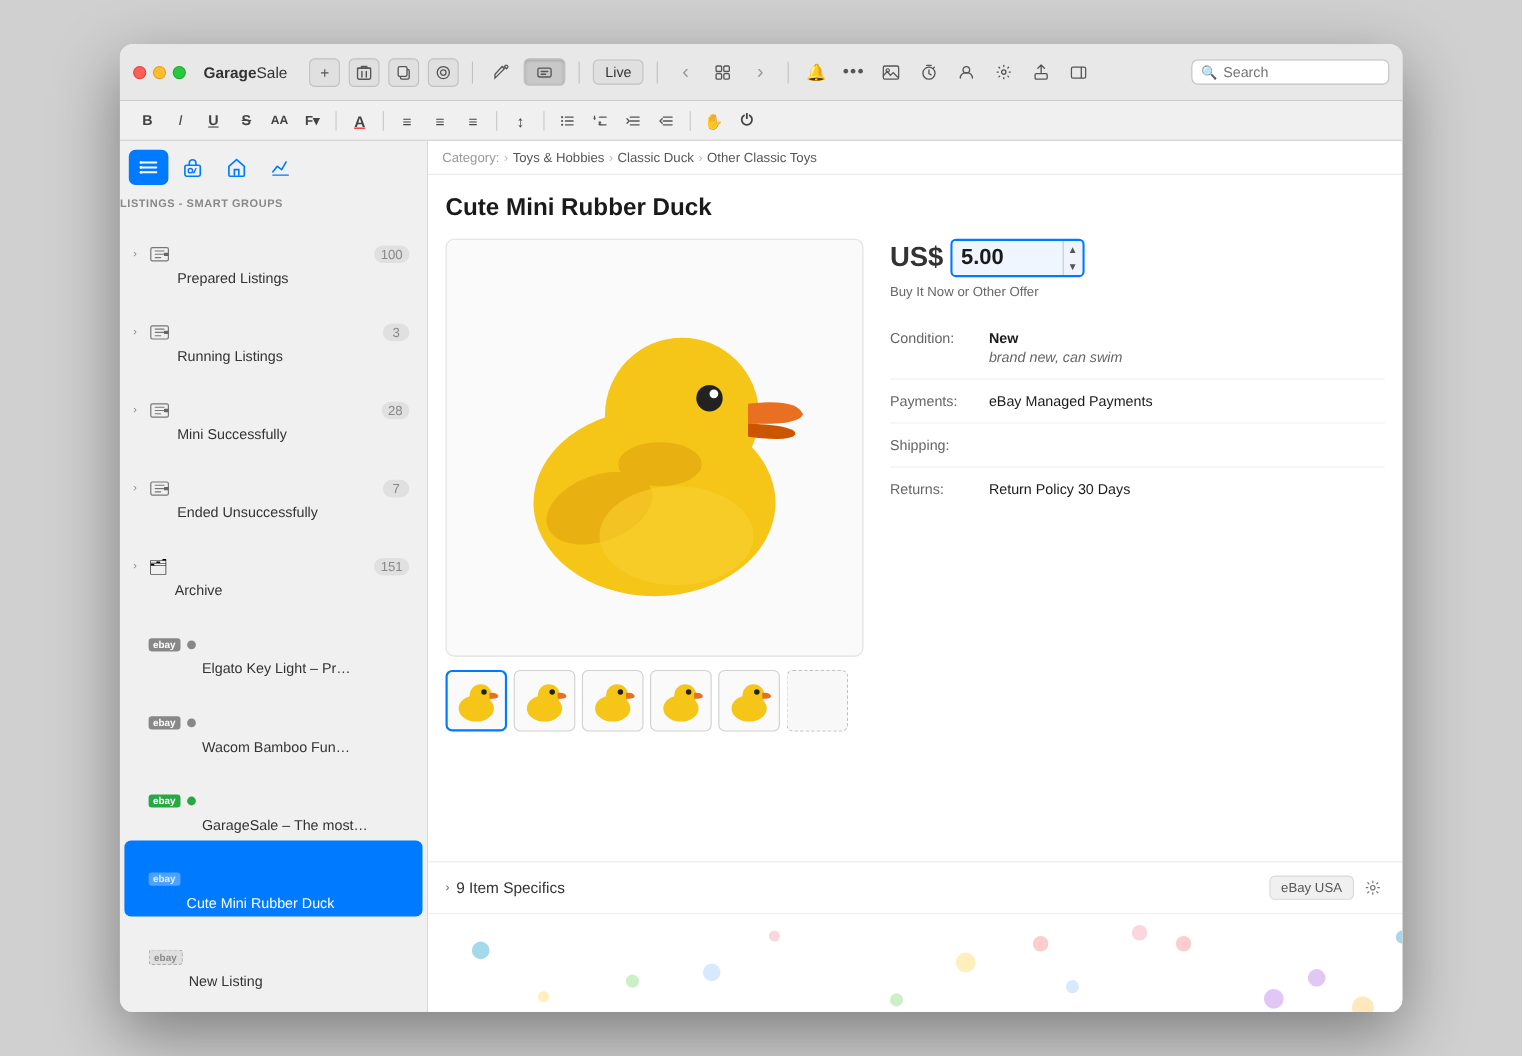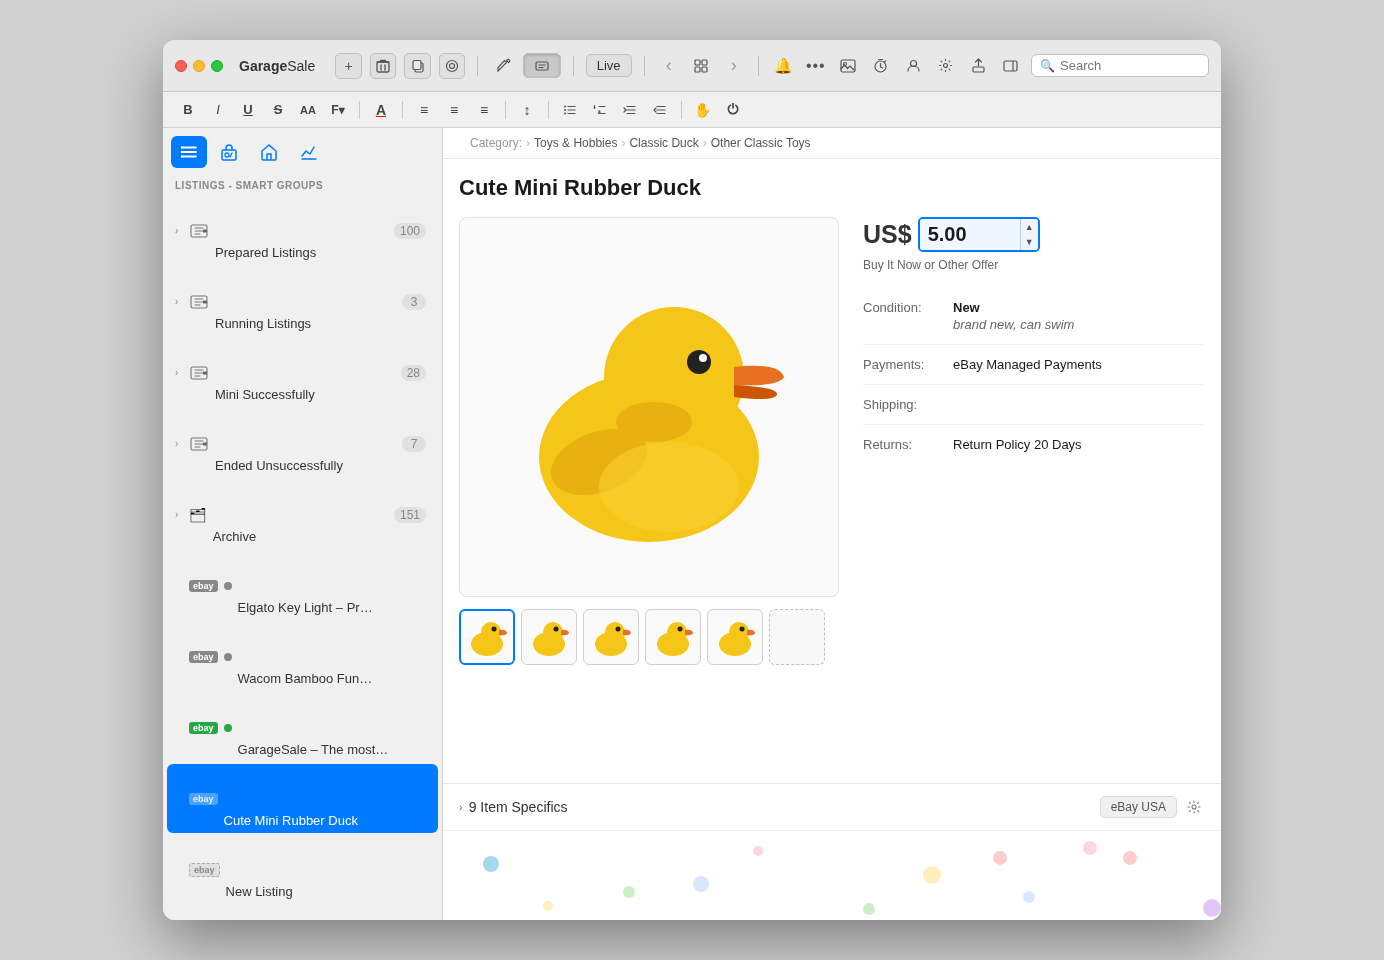--- a/index.html
+++ b/index.html
@@ -10,21 +10,21 @@
       display: flex;
       align-items: center;
       justify-content: center;
       min-height: 100vh;
       width: 1384px;
       height: 960px;
       overflow: hidden;
     }
 
     .window {
-      width: 1058px;
+      width: 1166px;
       height: 880px;
       background: #f5f5f5;
       border-radius: 12px;
       box-shadow: 0 20px 60px rgba(0,0,0,0.4);
       display: flex;
       flex-direction: column;
       overflow: hidden;
     }
 
     
@@ -200,21 +200,21 @@
       font-size: 18px;
     }
     .sidebar-tab.active { background: #007aff; color: white; }
     .sidebar-tab:not(.active) { color: #666; }
 
     .sidebar-section-header {
       font-size: 10px;
       font-weight: 600;
       color: #888;
       letter-spacing: 0.5px;
-      padding: 8px 12px 4px;
+      padding: 8px 0 4px;
       text-transform: uppercase;
     }
 
     .sidebar-item {
       display: flex;
       align-items: center;
       padding: 5px 12px 5px 8px;
       cursor: pointer;
       border-radius: 6px;
       margin: 1px 4px;
@@ -271,21 +271,21 @@
     
     .right-panel {
       flex: 1;
       display: flex;
       flex-direction: column;
       overflow: hidden;
       background: white;
     }
 
     .breadcrumb-bar {
-      padding: 8px 27px;
+      padding: 8px 13px;
       border-bottom: 1px solid #e8e8e8;
       font-size: 12px;
       color: #666;
       display: flex;
       align-items: center;
       gap: 4px;
       flex-shrink: 0;
     }
     .breadcrumb-label { color: #999; font-weight: 500; }
     .breadcrumb-sep { color: #bbb; }
@@ -934,21 +934,21 @@
                 <span class="detail-label">Payments:</span>
                 <span class="detail-value">eBay Managed Payments</span>
               </div>
 
               <div class="detail-row">
                 <span class="detail-label">Shipping:</span>
               </div>
 
               <div class="detail-row">
                 <span class="detail-label">Returns:</span>
-                <span class="detail-value">Return Policy 20 Days</span>
+                <span class="detail-value">Return Policy 30 Days</span>
               </div>
 
             </div>
           </div>
 
         </div>
       </div>
 
       <div class="item-specifics-bar">
         <div class="item-specifics-toggle">

